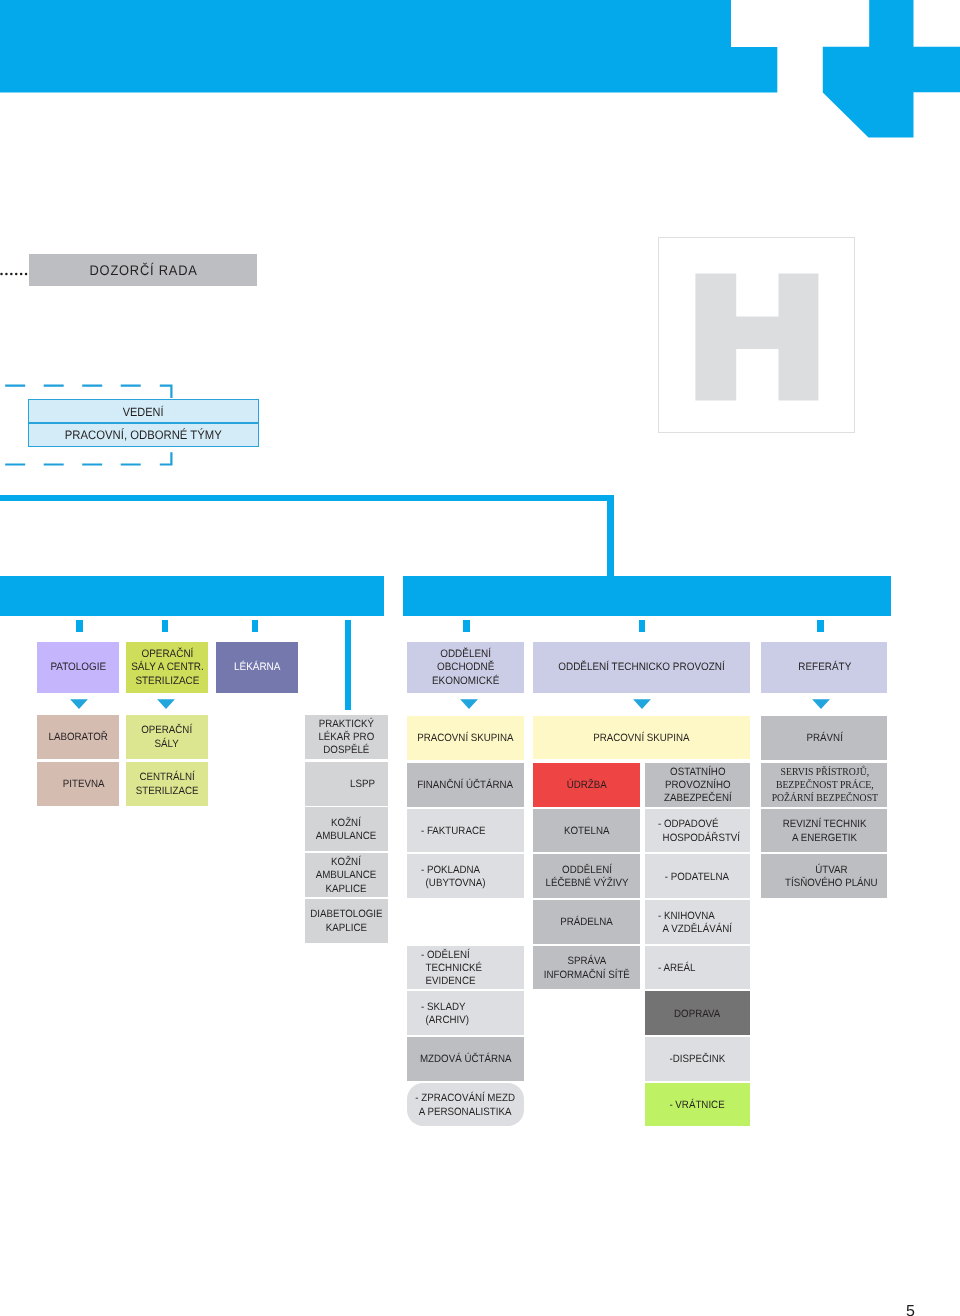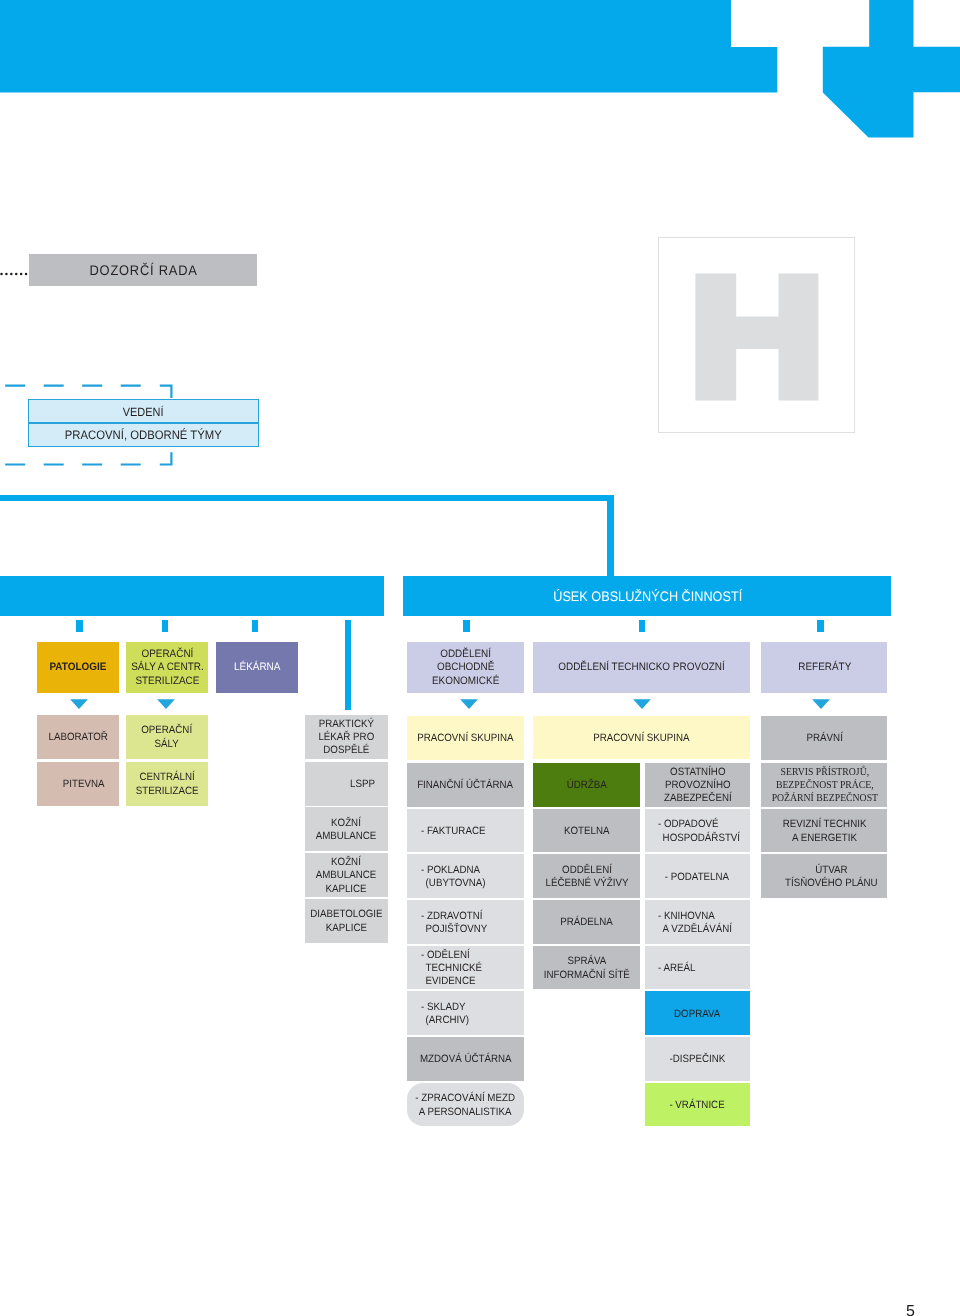--- a/index.html
+++ b/index.html
@@ -65,24 +65,21 @@
 <div class="box" id="vedeni">
       <span>VEDENÍ</span>
     </div>
 <div class="box" id="tymy">
       <span>PRACOVNÍ, ODBORNÉ TÝMY</span>
     </div>
 <div class="abs" style="left:0;top:494.9px;width:614.3px;height:5.9px;background:#03a9eb;"></div>
 <div class="abs" style="left:607.4px;top:494.9px;width:6.9px;height:81.3px;background:#03a9eb;"></div>
 <div class="bar" style="left:0;top:576px;width:384.2px;height:39.5px;"></div>
 <div class="bar" style="left:403.2px;top:576px;width:488.2px;height:39.5px;"></div>
-<div class="bartxt" style="left:403.2px;top:576px;width:488.2px;height:39.5px;">
-      <span>ÚSEK OBSLUŽNÝCH ČINNOSTÍ</span>
-    </div>
-<div class="box" style="left:36.9px;top:641.5px;width:82.3px;height:51.5px;background:#eab308;font-weight:bold;">
+<div class="box" style="left:36.9px;top:641.5px;width:82.3px;height:51.5px;background:#c4b5fd;">
       <span style="font-size:10.8px;color:#231f20;">PATOLOGIE</span>
     </div>
 <div class="tab" style="left:76.00px;top:620.1px;"></div>
 <div class="box" style="left:125.9px;top:641.5px;width:82.6px;height:51.5px;background:#cedd5a;">
       <span style="font-size:10.8px;color:#231f20;">OPERAČNÍ
 SÁLY A CENTR.
 STERILIZACE</span>
     </div>
 <div class="tab" style="left:161.75px;top:620.1px;"></div>
 <div class="box" style="left:215.7px;top:641.5px;width:82.2px;height:51.5px;background:#7478ad;">
@@ -160,44 +157,40 @@
 <div class="box dash" style="left:407.2px;top:808.57px;width:116.4px;height:43.9px;background:#dcdee1;">
       <span style="font-size:10.6px;">- FAKTURACE</span>
     </div>
 <div class="box" style="left:407.2px;top:762.90px;width:116.4px;height:43.9px;background:#bcbec2;">
       <span style="font-size:10.6px;">FINANČNÍ ÚČTÁRNA</span>
     </div>
 <div class="box dash" style="left:407.2px;top:854.24px;width:116.4px;height:43.9px;background:#dcdee1;">
       <span style="font-size:10.6px;">- POKLADNA
 (UBYTOVNA)</span>
     </div>
-<div class="box dash" style="left:407.2px;top:899.91px;width:116.4px;height:43.9px;background:#dcdee1;">
-      <span style="font-size:10.6px;">- ZDRAVOTNÍ
-POJIŠŤOVNY</span>
-    </div>
 <div class="box dash" style="left:407.2px;top:945.58px;width:116.4px;height:43.9px;background:#dcdee1;">
       <span style="font-size:10.6px;">- ODĚLENÍ
 TECHNICKÉ
 EVIDENCE</span>
     </div>
 <div class="box dash" style="left:407.2px;top:991.25px;width:116.4px;height:43.9px;background:#dcdee1;">
       <span style="font-size:10.6px;">- SKLADY
 (ARCHIV)</span>
     </div>
 <div class="box" style="left:407.2px;top:1036.92px;width:116.4px;height:43.9px;background:#bcbec2;">
       <span style="font-size:10.6px;">MZDOVÁ ÚČTÁRNA</span>
     </div>
 <div class="box" style="left:407.2px;top:1082.59px;width:116.4px;height:43.9px;background:#dcdee1;border-radius:16px;">
       <span style="font-size:10.6px;">- ZPRACOVÁNÍ MEZD
 A PERSONALISTIKA</span>
     </div>
 <div class="box" style="left:533px;top:715.9px;width:217px;height:43.6px;background:#fdf8c5;">
       <span style="font-size:10.6px;">PRACOVNÍ SKUPINA</span>
     </div>
-<div class="box" style="left:533px;top:762.90px;width:107.2px;height:43.9px;background:#4d7c0f;">
+<div class="box" style="left:533px;top:762.90px;width:107.2px;height:43.9px;background:#ef4444;">
       <span style="font-size:10.6px;">ÚDRŽBA</span>
     </div>
 <div class="box" style="left:533px;top:808.57px;width:107.2px;height:43.9px;background:#bcbec2;">
       <span style="font-size:10.6px;">KOTELNA</span>
     </div>
 <div class="box" style="left:533px;top:854.24px;width:107.2px;height:43.9px;background:#bcbec2;">
       <span style="font-size:10.6px;">ODDĚLENÍ
 LÉČEBNÉ VÝŽIVY</span>
     </div>
 <div class="box" style="left:533px;top:899.91px;width:107.2px;height:43.9px;background:#bcbec2;">
@@ -219,21 +212,21 @@
 <div class="box" style="left:644.8px;top:854.24px;width:105.2px;height:43.9px;background:#dcdee1;">
       <span style="font-size:10.6px;">- PODATELNA</span>
     </div>
 <div class="box dash" style="left:644.8px;top:899.91px;width:105.2px;height:43.9px;background:#dcdee1;">
       <span style="font-size:10.6px;">- KNIHOVNA
 A VZDĚLÁVÁNÍ</span>
     </div>
 <div class="box dash" style="left:644.8px;top:945.58px;width:105.2px;height:43.9px;background:#dcdee1;">
       <span style="font-size:10.6px;">- AREÁL</span>
     </div>
-<div class="box" style="left:644.8px;top:991.25px;width:105.2px;height:43.9px;background:#0ea5e9;">
+<div class="box" style="left:644.8px;top:991.25px;width:105.2px;height:43.9px;background:#737373;">
       <span style="font-size:10.6px;">DOPRAVA</span>
     </div>
 <div class="box" style="left:644.8px;top:1036.92px;width:105.2px;height:43.9px;background:#dcdee1;">
       <span style="font-size:10.6px;">-DISPEČINK</span>
     </div>
 <div class="box" style="left:644.8px;top:1082.59px;width:105.2px;height:43.9px;background:#bef264;">
       <span style="font-size:10.6px;">- VRÁTNICE</span>
     </div>
 <div class="box" style="left:761.4px;top:715.90px;width:126px;height:43.9px;background:#bcbec2;">
       <span style="font-size:10.6px;">PRÁVNÍ</span>

